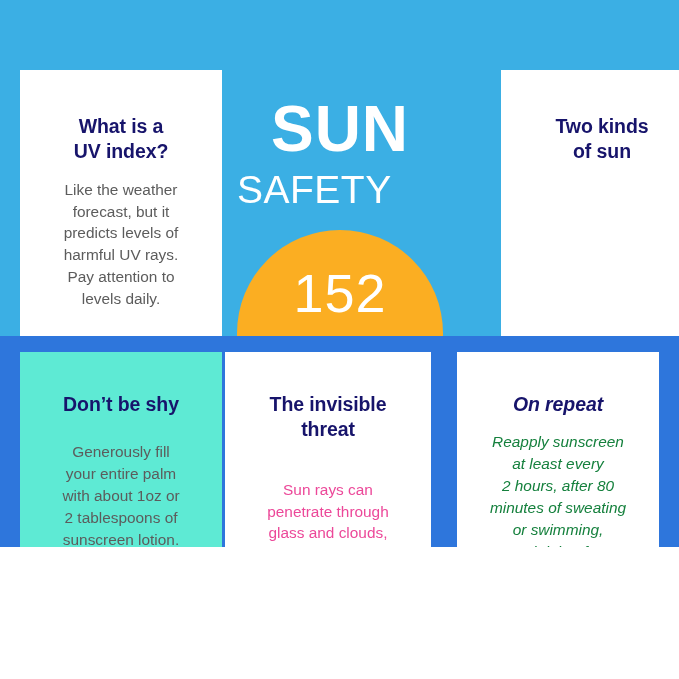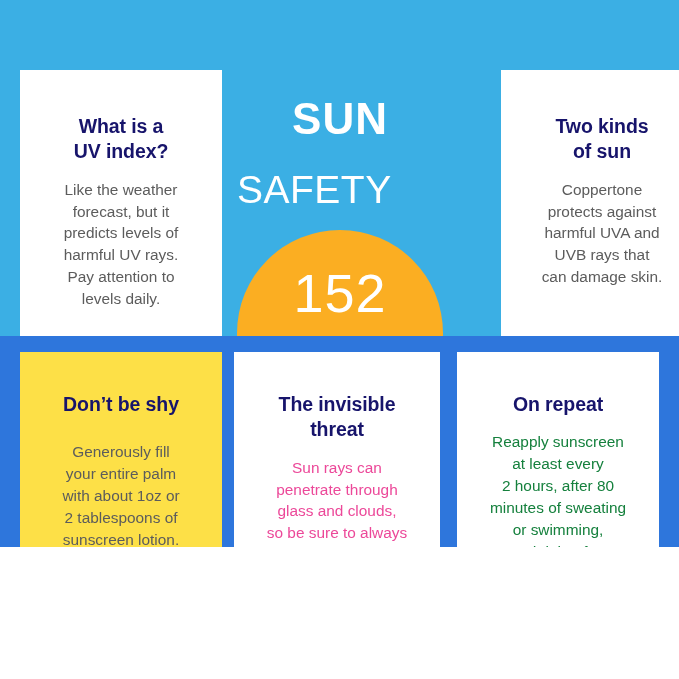--- a/index.html
+++ b/index.html
@@ -48,21 +48,21 @@
     flex-direction: column;
     align-items: center;
     text-align: center;
     padding: 0 12px;
   }
 
   .card-r1 { top: 70px; height: 266px; }
   .card-r2 { top: 352px; height: 258px; }
 
   .col-1 { left: 20px;  width: 202px; }
-  .col-2 { left: 234px; width: 206px; }
+  .col-2 { left: 225px; width: 206px; gap: 22px; }
   .col-3 { left: 457px; width: 202px; }
 
   .card-heading {
     color: #17146B;
     font-size: 19.5px;
     font-weight: bold;
     line-height: 1.30;
     letter-spacing: -0.1px;
     margin: 0;
   }
@@ -91,21 +91,21 @@
     height: 266px;
     overflow: hidden;
   }
   .logo-word-sun {
     position: absolute;
     top: 27px;
     left: 0;
     width: 206px;
     text-align: center;
     color: #ffffff;
-    font-size: 44px;
+    font-size: 64px;
     font-weight: bold;
     letter-spacing: 1px;
     line-height: 1;
   }
   .logo-word-safety {
     position: absolute;
     top: 100px;
     left: 0;
     width: 206px;
     text-align: left;
@@ -153,31 +153,30 @@
 
   <div id="logo-cell">
     <div class="logo-word-sun">SUN</div>
     <div class="logo-word-safety">SAFETY</div>
     <div id="sun-shape" style="background: rgb(251, 174, 34);"></div>
     <div class="logo-number">152</div>
   </div>
 
   <div class="card card-r1 col-3" style="background: rgb(255, 255, 255); margin-left: 44px;">
     <p class="card-heading" style="color: rgb(23, 20, 107);">Two kinds<br>of sun</p>
-    <p class="card-body" style="color: rgb(92, 92, 92);">Coppertone<br>protects against<br>harmful UVA and<br>UVB rays that<br>can damage skin.</p>
   </div>
 
-  <div class="card card-r2 col-1" style="background: #fde047;">
+  <div class="card card-r2 col-1" style="background: #5eead4;">
     <p class="card-heading" style="color: rgb(23, 20, 107);">Don’t be shy</p>
     <p class="card-body" style="color: rgb(92, 92, 92); margin-top: 24px;">Generously fill<br>your entire palm<br>with about 1oz or<br>2 tablespoons of<br>sunscreen lotion.</p>
   </div>
 
   <div class="card card-r2 col-2" style="background: rgb(255, 255, 255);">
     <p class="card-heading" style="color: rgb(23, 20, 107);">The invisible<br>threat</p>
     <p class="card-body" style="color: #ec4899;">Sun rays can<br>penetrate through<br>glass and clouds,<br>so be sure to always<br>apply sunscreen.</p>
   </div>
 
-  <div class="card card-r2 col-3" style="background: rgb(255, 255, 255);">
+  <div class="card card-r2 col-3" style="background: rgb(255, 255, 255); font-style: italic;">
     <p class="card-heading" style="color: rgb(23, 20, 107);">On repeat</p>
     <p class="card-body" style="color: #15803d;">Reapply sunscreen<br>at least every<br>2 hours, after 80<br>minutes of sweating<br>or swimming,<br>and right after<br>towel drying.</p>
   </div>
 
 </div>
 
 </body></html>

